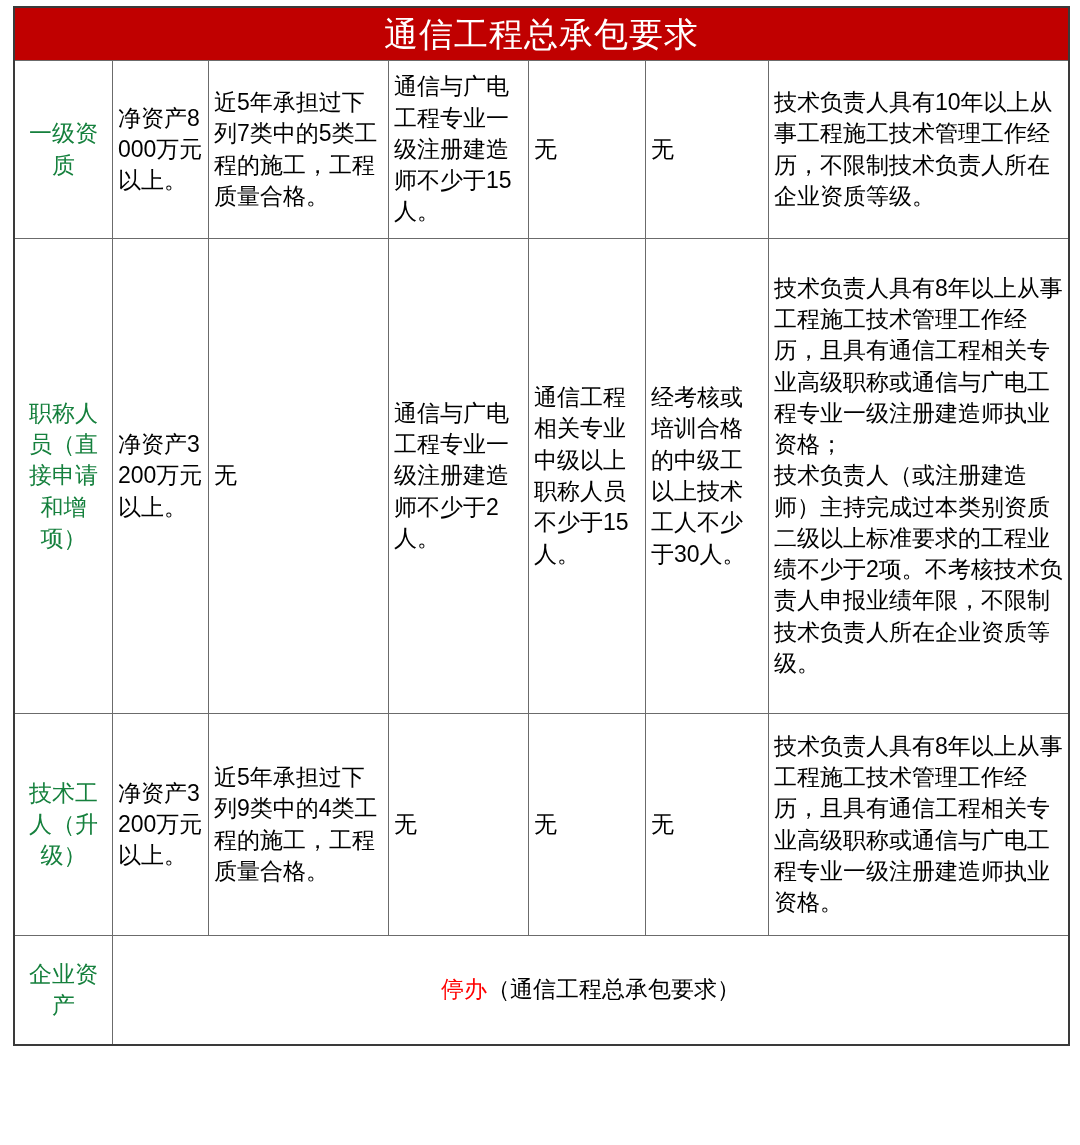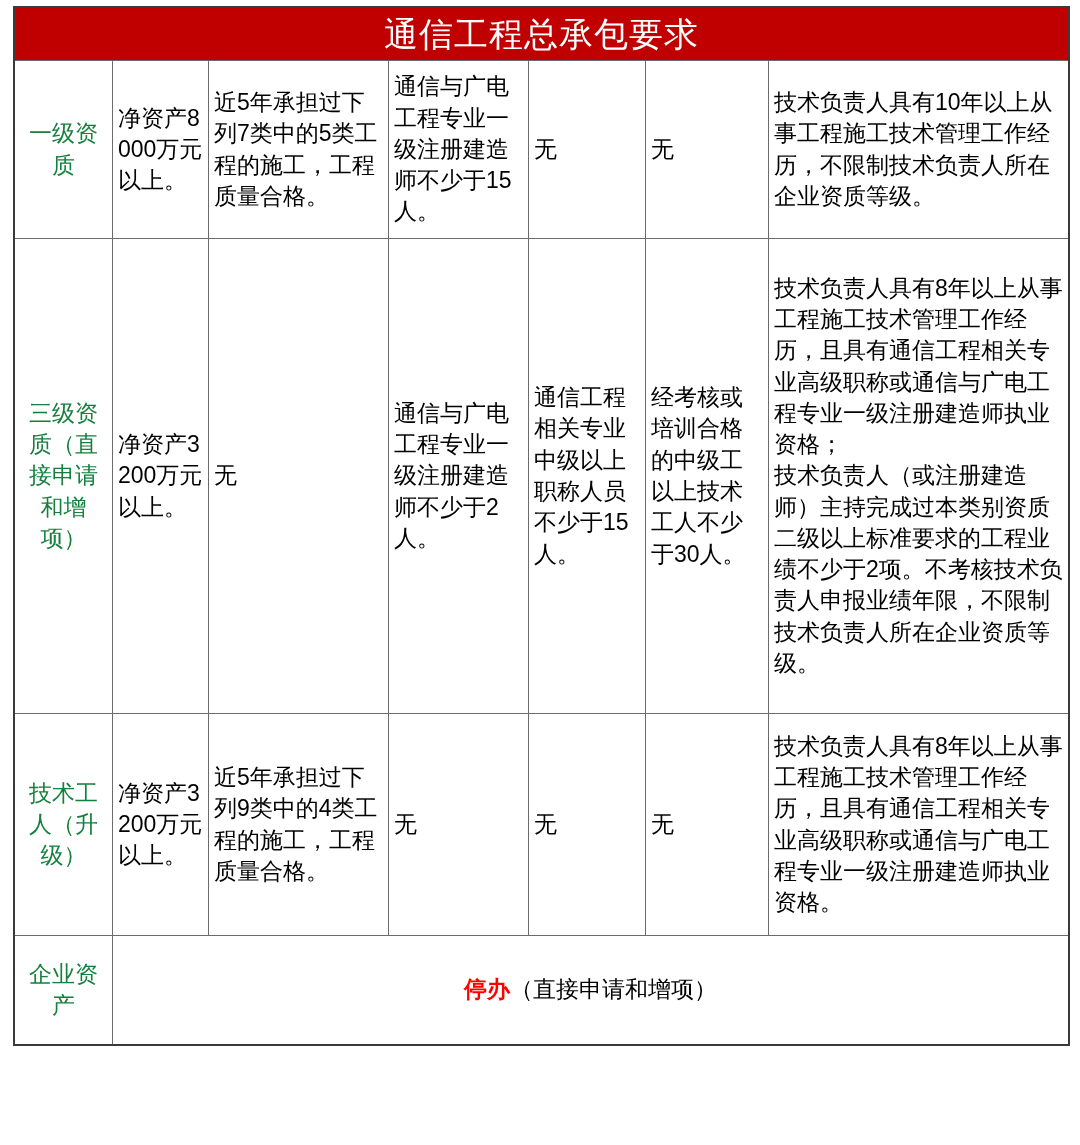--- a/index.html
+++ b/index.html
@@ -82,21 +82,21 @@
     text-align: left;
     color: #000000;
   }
   .stop-row td.stop-cell {
     text-align: center;
     font-size: 23px;
     height: 104px;
   }
   .stop-red {
     color: #FF0000;
-    font-weight: bold;
+    font-weight: normal;
   }
   .stop-rest {
     color: #000000;
   }
   .c1 { width: 98px; }
   .c2 { width: 96px; }
   .c3 { width: 180px; }
   .c4 { width: 140px; }
   .c5 { width: 117px; }
   .c6 { width: 123px; }
@@ -130,21 +130,21 @@
         <td class="cell-bold">一级资质</td>
         <td class="cell-txt">净资产8000万元以上。</td>
         <td class="cell-txt">近5年承担过下列7类中的5类工程的施工，工程质量合格。</td>
         <td class="cell-txt">通信与广电工程专业一级注册建造师不少于15人。</td>
         <td class="cell-none">无</td>
         <td class="cell-none">无</td>
         <td class="cell-txt">技术负责人具有10年以上从事工程施工技术管理工作经历，不限制技术负责人所在企业资质等级。</td>
       </tr>
 
       <tr class="r2">
-        <td class="cell-bold">三级资质（直接申请和增项）</td>
+        <td class="cell-bold">职称人员（直接申请和增项）</td>
         <td class="cell-txt">净资产3200万元以上。</td>
         <td class="cell-none">无</td>
         <td class="cell-txt">通信与广电工程专业一级注册建造师不少于2人。</td>
         <td class="cell-txt">通信工程相关专业中级以上职称人员不少于15人。</td>
         <td class="cell-txt">经考核或培训合格的中级工以上技术工人不少于30人。</td>
         <td class="cell-txt">技术负责人具有8年以上从事工程施工技术管理工作经历，且具有通信工程相关专业高级职称或通信与广电工程专业一级注册建造师执业资格；
 技术负责人（或注册建造师）主持完成过本类别资质二级以上标准要求的工程业绩不少于2项。不考核技术负责人申报业绩年限，不限制技术负责人所在企业资质等级。</td>
       </tr>
 
       <tr class="r3">
@@ -152,17 +152,17 @@
         <td class="cell-txt">净资产3200万元以上。</td>
         <td class="cell-txt">近5年承担过下列9类中的4类工程的施工，工程质量合格。</td>
         <td class="cell-none">无</td>
         <td class="cell-none">无</td>
         <td class="cell-none">无</td>
         <td class="cell-txt">技术负责人具有8年以上从事工程施工技术管理工作经历，且具有通信工程相关专业高级职称或通信与广电工程专业一级注册建造师执业资格。</td>
       </tr>
 
       <tr class="r4 stop-row">
         <td class="cell-bold">企业资产</td>
-        <td class="stop-cell" colspan="6"><span class="stop-red">停办</span><span class="stop-rest">（直接申请和增项）</span></td>
+        <td class="stop-cell" colspan="6"><span class="stop-red">停办</span><span class="stop-rest">（通信工程总承包要求）</span></td>
       </tr>
     </tbody>
   </table>
 </div>
 
 </body></html>

